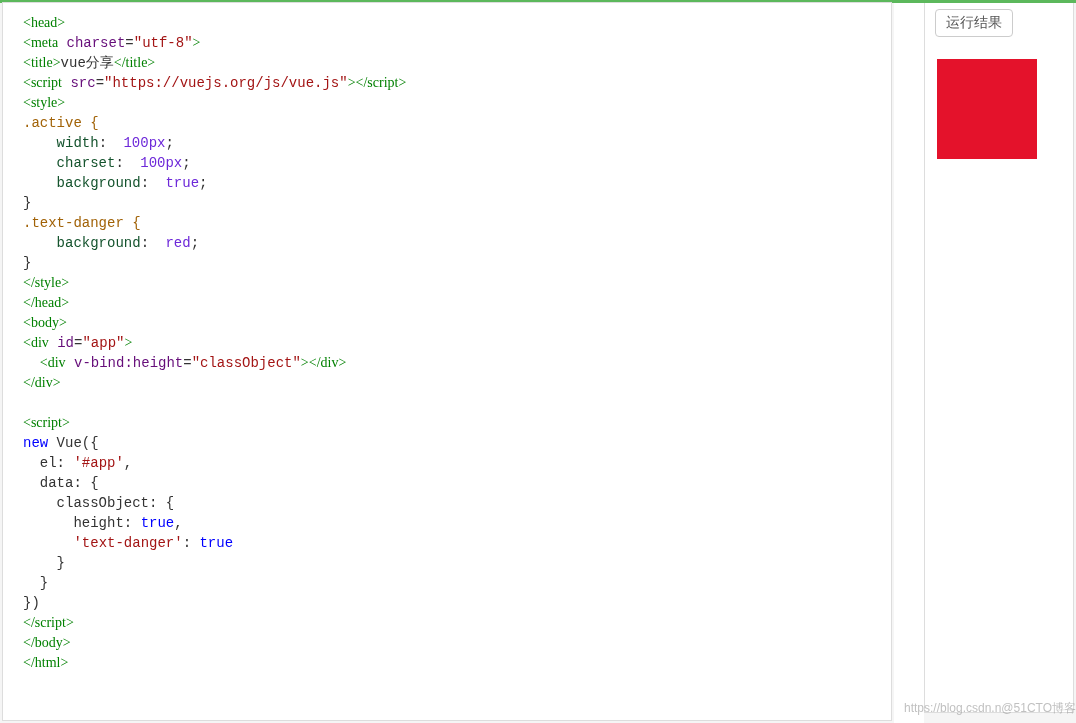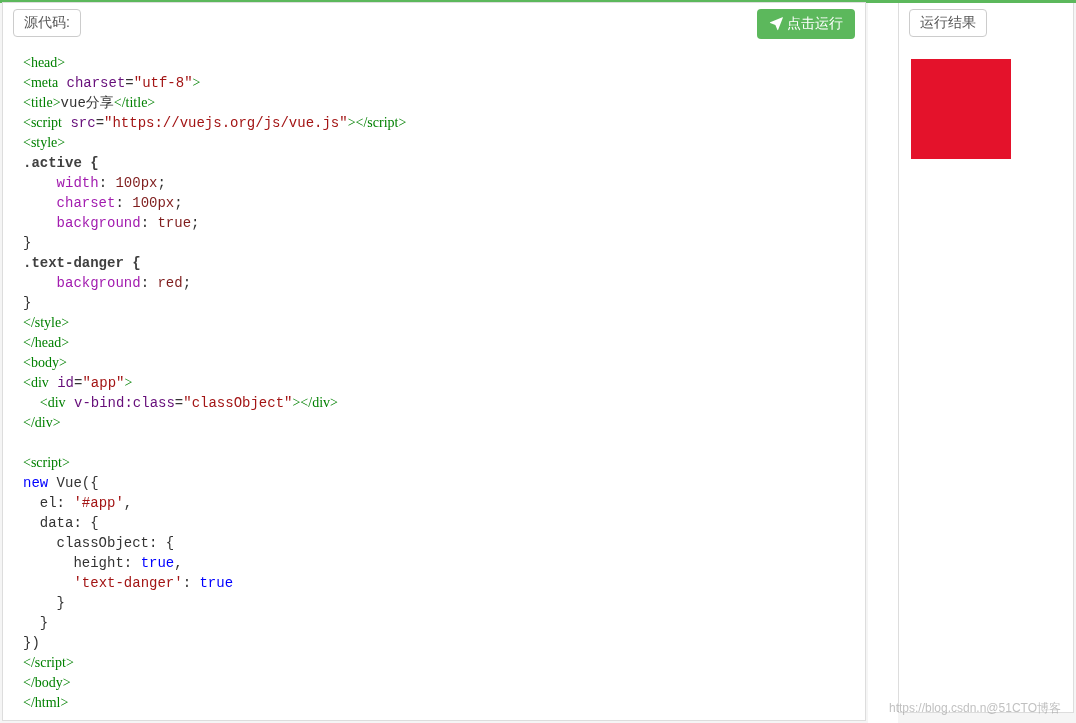--- a/index.html
+++ b/index.html
@@ -56,21 +56,21 @@
       font-size: 14px;
       line-height: 20px;
       white-space: pre;
       color: #333;
     }
     .code-area::-webkit-scrollbar { width: 16px; }
     .code-area::-webkit-scrollbar-track { background: #f1f1f1; }
     .code-area::-webkit-scrollbar-thumb { background: #c1c1c1; border-radius: 2px; }
     .gap { width: 30px; background: #fff; }
     .right-panel {
-      width: 176px;
+      width: 150px;
       background: #fff;
       border: 1px solid #ddd;
       margin: 2px 2px 10px 0;
       display: flex;
       flex-direction: column;
       text-decoration: underline;
     }
     .result-label-wrap {
       padding: 6px 10px 4px 10px;
     }
@@ -96,67 +96,56 @@
       position: absolute;
       top: 0; left: 0; right: 0;
       height: 3px;
       background: #5cb85c;
     }
     .tag { color: #008000; font-family: Liberation Serif, serif; }
     .attr { color: #660e7a; text-align: center; }
     .str { color: #a31515; }
     .kw { color: #0000ff; text-align: center; }
     .plain { color: #333; }
-    .css-sel { color: #404040; font-weight: bold; }
-    .css-prop { color: #a21caf; }
-    .css-kw { color: #7f1d1d; }
+    .css-sel { color: #a16207; }
+    .css-prop { color: #14532d; }
+    .css-kw { color: #6d28d9; margin-left: 8px; }
     .watermark {
       position: absolute;
       bottom: 6px;
-      right: 15px;
+      right: 0;
       font-size: 12px;
       color: rgba(150,150,150,0.6);
       pointer-events: none;
     }
   </style>
 </head>
 <body>
 
 <div class="top-green-bar"></div>
 
 <div class="left-panel">
-  <div class="header-bar">
-    <button class="source-label-btn">源代码:</button>
-    <button class="run-button">
-      <span class="run-icon">
-        <svg width="14" height="14" viewBox="0 0 16 16" fill="white">
-            <path d="M15.854.146a.5.5 0 0 1 .11.54l-5.5 14a.5.5 0 0 1-.94-.02L7.28 9.118 1.353 6.853a.5.5 0 0 1-.02-.94l14-5.5a.5.5 0 0 1 .54.11z"></path>
-          </svg>
-      </span>
-      <span>点击运行</span>
-    </button>
-  </div>
   <div class="code-area" id="code-area"><span class="tag">&lt;head&gt;</span>
 <span class="tag">&lt;meta</span> <span class="attr">charset</span>=<span class="str">"utf-8"</span><span class="tag">&gt;</span>
 <span class="tag">&lt;title&gt;</span>vue分享<span class="tag">&lt;/title&gt;</span>
 <span class="tag">&lt;script</span> <span class="attr">src</span>=<span class="str">"https://vuejs.org/js/vue.js"</span><span class="tag">&gt;&lt;/script&gt;</span>
 <span class="tag">&lt;style&gt;</span>
 <span class="css-sel">.active {</span>
     <span class="css-prop">width</span>: <span class="css-kw">100px</span>;
     <span class="css-prop">charset</span>: <span class="css-kw">100px</span>;
     <span class="css-prop">background</span>: <span class="css-kw">true</span>;
 <span class="plain">}</span>
 <span class="css-sel">.text-danger {</span>
     <span class="css-prop">background</span>: <span class="css-kw">red</span>;
 <span class="plain">}</span>
 <span class="tag">&lt;/style&gt;</span>
 <span class="tag">&lt;/head&gt;</span>
 <span class="tag">&lt;body&gt;</span>
 <span class="tag">&lt;div</span> <span class="attr">id</span>=<span class="str">"app"</span><span class="tag">&gt;</span>
-  <span class="tag">&lt;div</span> <span class="attr">v-bind:class</span>=<span class="str">"classObject"</span><span class="tag">&gt;&lt;/div&gt;</span>
+  <span class="tag">&lt;div</span> <span class="attr">v-bind:height</span>=<span class="str">"classObject"</span><span class="tag">&gt;&lt;/div&gt;</span>
 <span class="tag">&lt;/div&gt;</span>
 
 <span class="tag">&lt;script&gt;</span>
 <span class="kw">new</span><span class="plain"> Vue({</span>
 <span class="plain">  el: </span><span class="str">'#app'</span><span class="plain">,</span>
 <span class="plain">  data: {</span>
 <span class="plain">    classObject: {</span>
 <span class="plain">      height: </span><span class="kw">true</span><span class="plain">,</span>
 <span class="plain">      </span><span class="str">'text-danger'</span><span class="plain">: </span><span class="kw">true</span>
 <span class="plain">    }</span>

